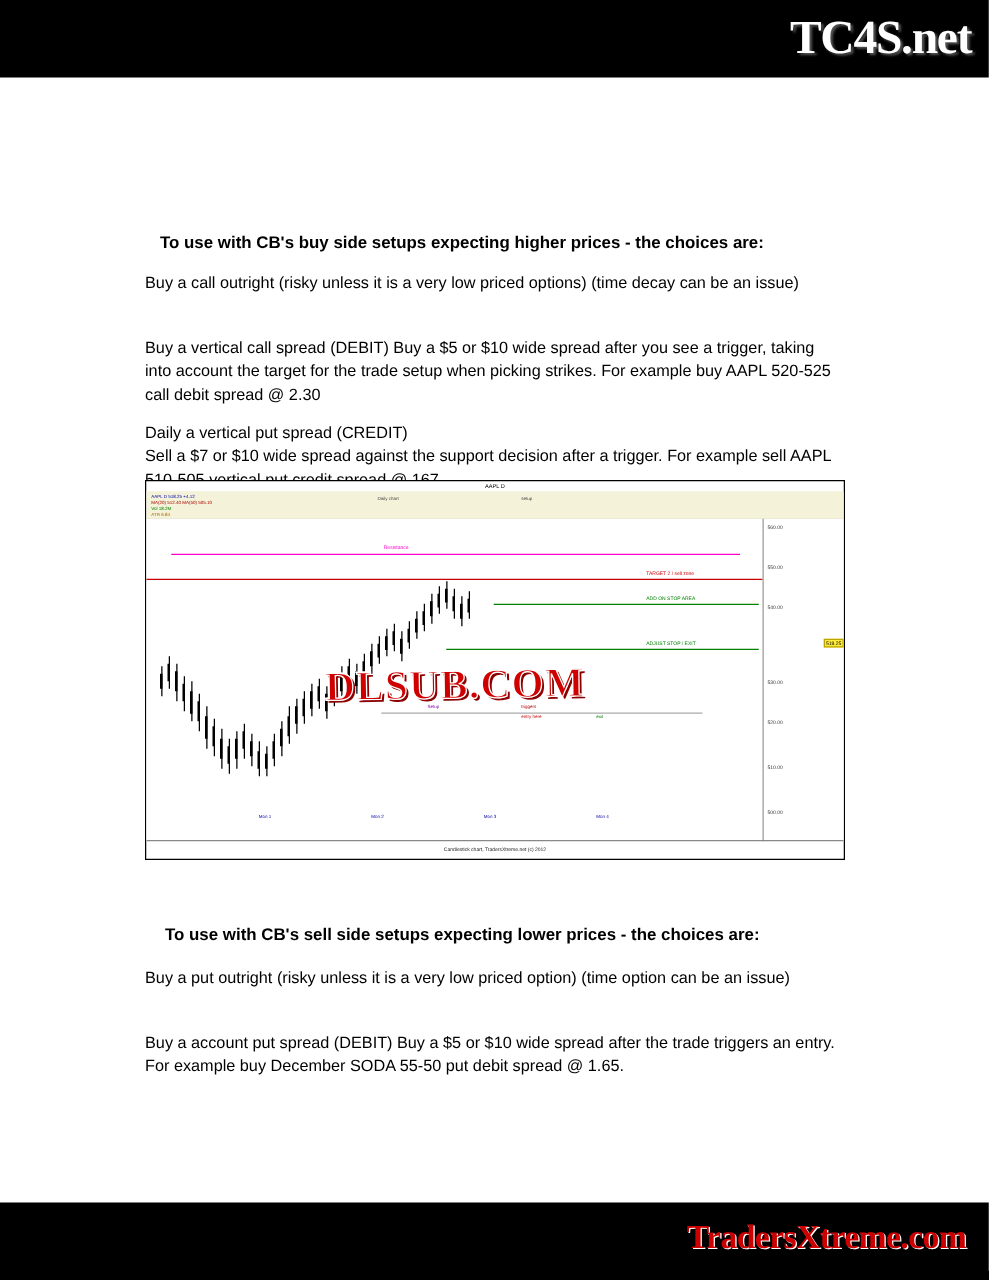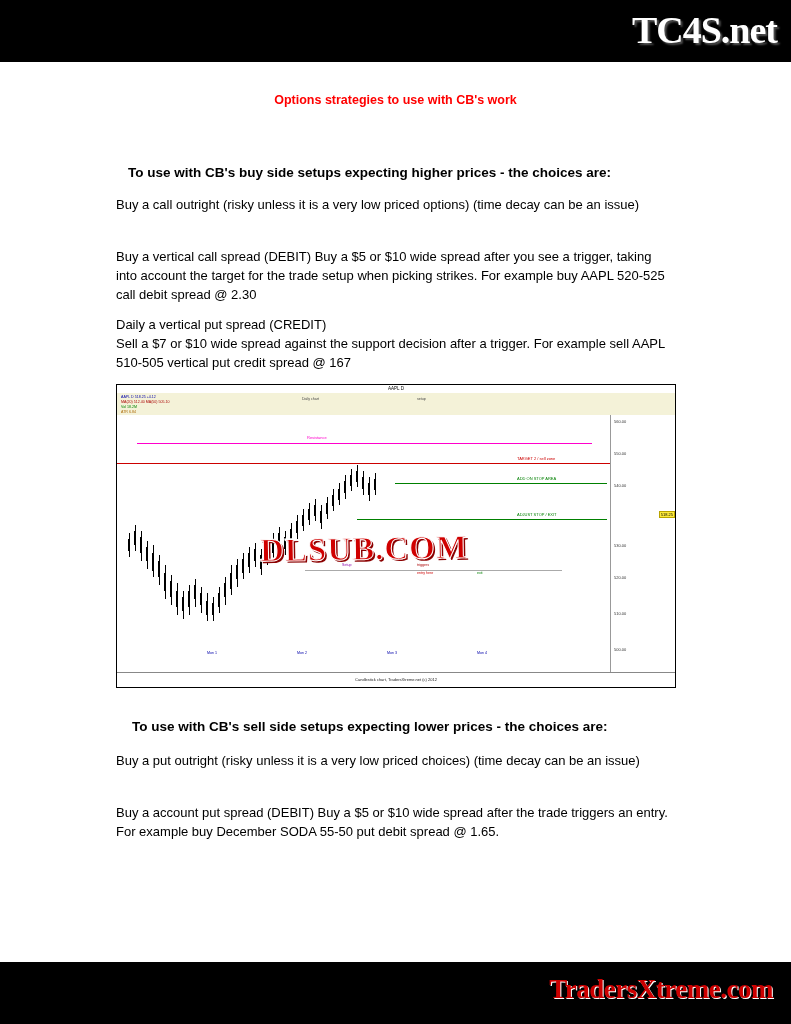--- a/index.html
+++ b/index.html
@@ -56,20 +56,21 @@
     text-align: center;
     color: #ff0000;
     font-weight: bold;
     font-size: 12.5px;
     margin-top: 31px;
   }
 
   .block {
     font-size: 13px;
     line-height: 1.45;
+    margin-top: 21px;
   }
 
   .heading-line {
     font-weight: bold;
     font-size: 13.5px;
     margin: 0 0 0 0;
   }
 
   .b { font-weight: normal; }
 
@@ -225,21 +226,20 @@
 <body>
 
 <div class="page">
 
   <div class="top-banner">
     <div class="top-banner-logo">TC4S.net</div>
   </div>
 
   <div class="doc">
 
-    <div class="title">Options strategies to use with CB's work</div>
 
     <div class="block p1">
       <span class="heading-line">To use with CB's buy side setups expecting higher prices -  the choices are:</span>
     </div>
 
     <div class="block p2">
       <span class="b">Buy a call outright</span><span> (risky unless it is a very low priced options) (time decay can be an issue)</span>
     </div>
 
     <div class="block p3">
@@ -391,21 +391,21 @@
 
         <div class="chart-footer">Candlestick chart, TradersXtreme.net (c) 2012</div>
       </div>
     </div>
 
     <div class="block p5">
       <span class="heading-line">To use with CB's sell side setups expecting lower prices - the choices are:</span>
     </div>
 
     <div class="block p6">
-      <span class="b">Buy a put outright</span><span> (risky unless it is a very low priced choices)  (time decay can be an issue)</span>
+      <span class="b">Buy a put outright</span><span> (risky unless it is a very low priced option)  (time option can be an issue)</span>
     </div>
 
     <div class="block p7">
       <span class="b">Buy a account put spread (DEBIT)</span><span>  Buy a $5 or $10 wide spread after the trade triggers an entry.  For example buy December SODA 55-50 put debit spread @ 1.65.</span>
     </div>
 
 
   </div>
 
   <div class="bottom-banner">

